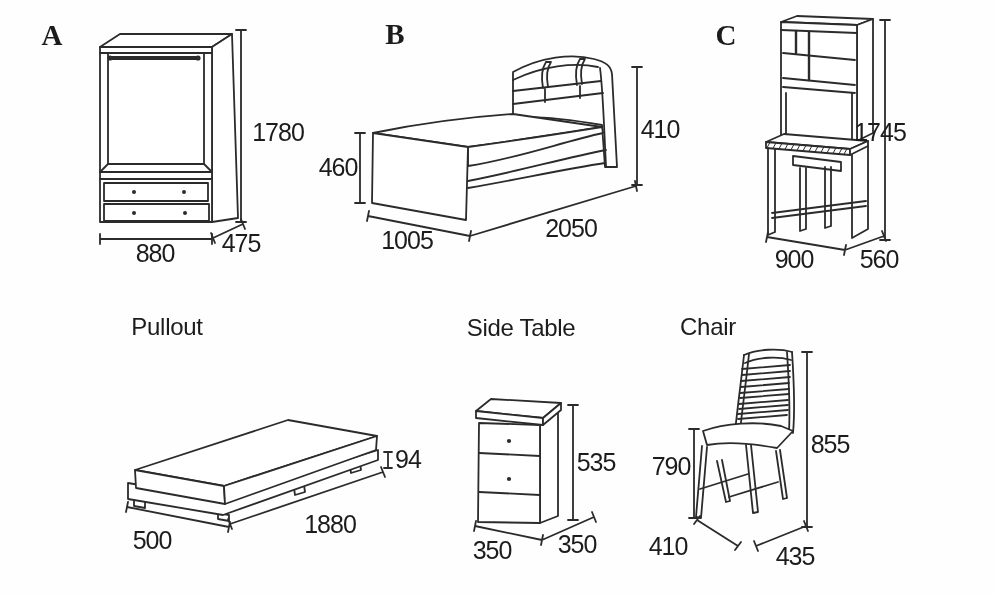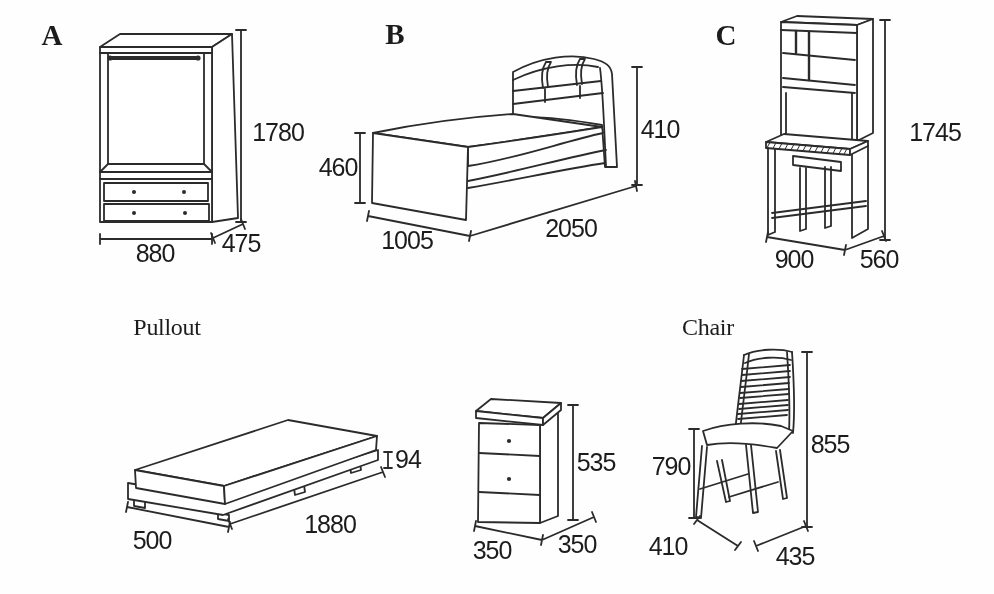--- a/index.html
+++ b/index.html
@@ -3,21 +3,21 @@
 <meta charset="utf-8">
 <style>
   html,body{margin:0;padding:0;background:#ffffff;}
   .stage{
     position:relative;width:994px;height:594px;background:#fefefe;overflow:hidden;
     font-family:"Liberation Sans",sans-serif;
   }
   .stage svg{position:absolute;left:0;top:0;}
   .txt{position:absolute;transform:translate(-50%,-50%);white-space:nowrap;color:#1c1c1c;}
   .letter{font-family:"Liberation Serif",serif;font-weight:bold;font-size:29px;}
-  .ftitle{font-size:24px;letter-spacing:-0.3px;font-family:Liberation Serif, serif;}
+  .ftitle{font-size:24px;letter-spacing:-0.3px;}
   .dim{font-size:25px;letter-spacing:-1px;}
 </style>
 </head>
 <body>
 
 <div class="stage">
 
   <svg width="994" height="594" viewBox="0 0 994 594" fill="none" stroke="#2b2b2b" stroke-width="1.8" stroke-linecap="round" stroke-linejoin="round">
 
     <g>
@@ -126,32 +126,33 @@
       <path d="M697,520 L738,546 M700,516 L694,524 M741,542 L735,550"></path>
       <path d="M756,546 L806,526 M754,541 L758,551 M804,521 L808,531"></path>
     </g>
   </svg>
 
   <span class="txt letter" style="left:52px;top:35px">A</span>
   <span class="txt letter" style="left:395px;top:34px">B</span>
   <span class="txt letter" style="left:726px;top:35px">C</span>
 
   <span class="txt ftitle" style="left:167px;top:327px">Pullout</span>
+  <span class="txt ftitle" style="left:521px;top:328px">Side Table</span>
   <span class="txt ftitle" style="left:708px;top:327px">Chair</span>
 
   <span class="txt dim" style="left:278px;top:132px">1780</span>
   <span class="txt dim" style="left:155px;top:253px">880</span>
   <span class="txt dim" style="left:241px;top:243px">475</span>
 
   <span class="txt dim" style="left:338px;top:167px">460</span>
   <span class="txt dim" style="left:660px;top:129px">410</span>
   <span class="txt dim" style="left:407px;top:240px">1005</span>
   <span class="txt dim" style="left:571px;top:228px">2050</span>
 
-  <span class="txt dim" style="left:935px;top:132px">1745</span>
+  <span class="txt dim" style="left:880px;top:132px">1745</span>
   <span class="txt dim" style="left:794px;top:259px">900</span>
   <span class="txt dim" style="left:879px;top:259px">560</span>
 
   <span class="txt dim" style="left:408px;top:459px">94</span>
   <span class="txt dim" style="left:330px;top:524px">1880</span>
   <span class="txt dim" style="left:152px;top:540px">500</span>
 
   <span class="txt dim" style="left:596px;top:462px">535</span>
   <span class="txt dim" style="left:492px;top:550px">350</span>
   <span class="txt dim" style="left:577px;top:544px">350</span>

